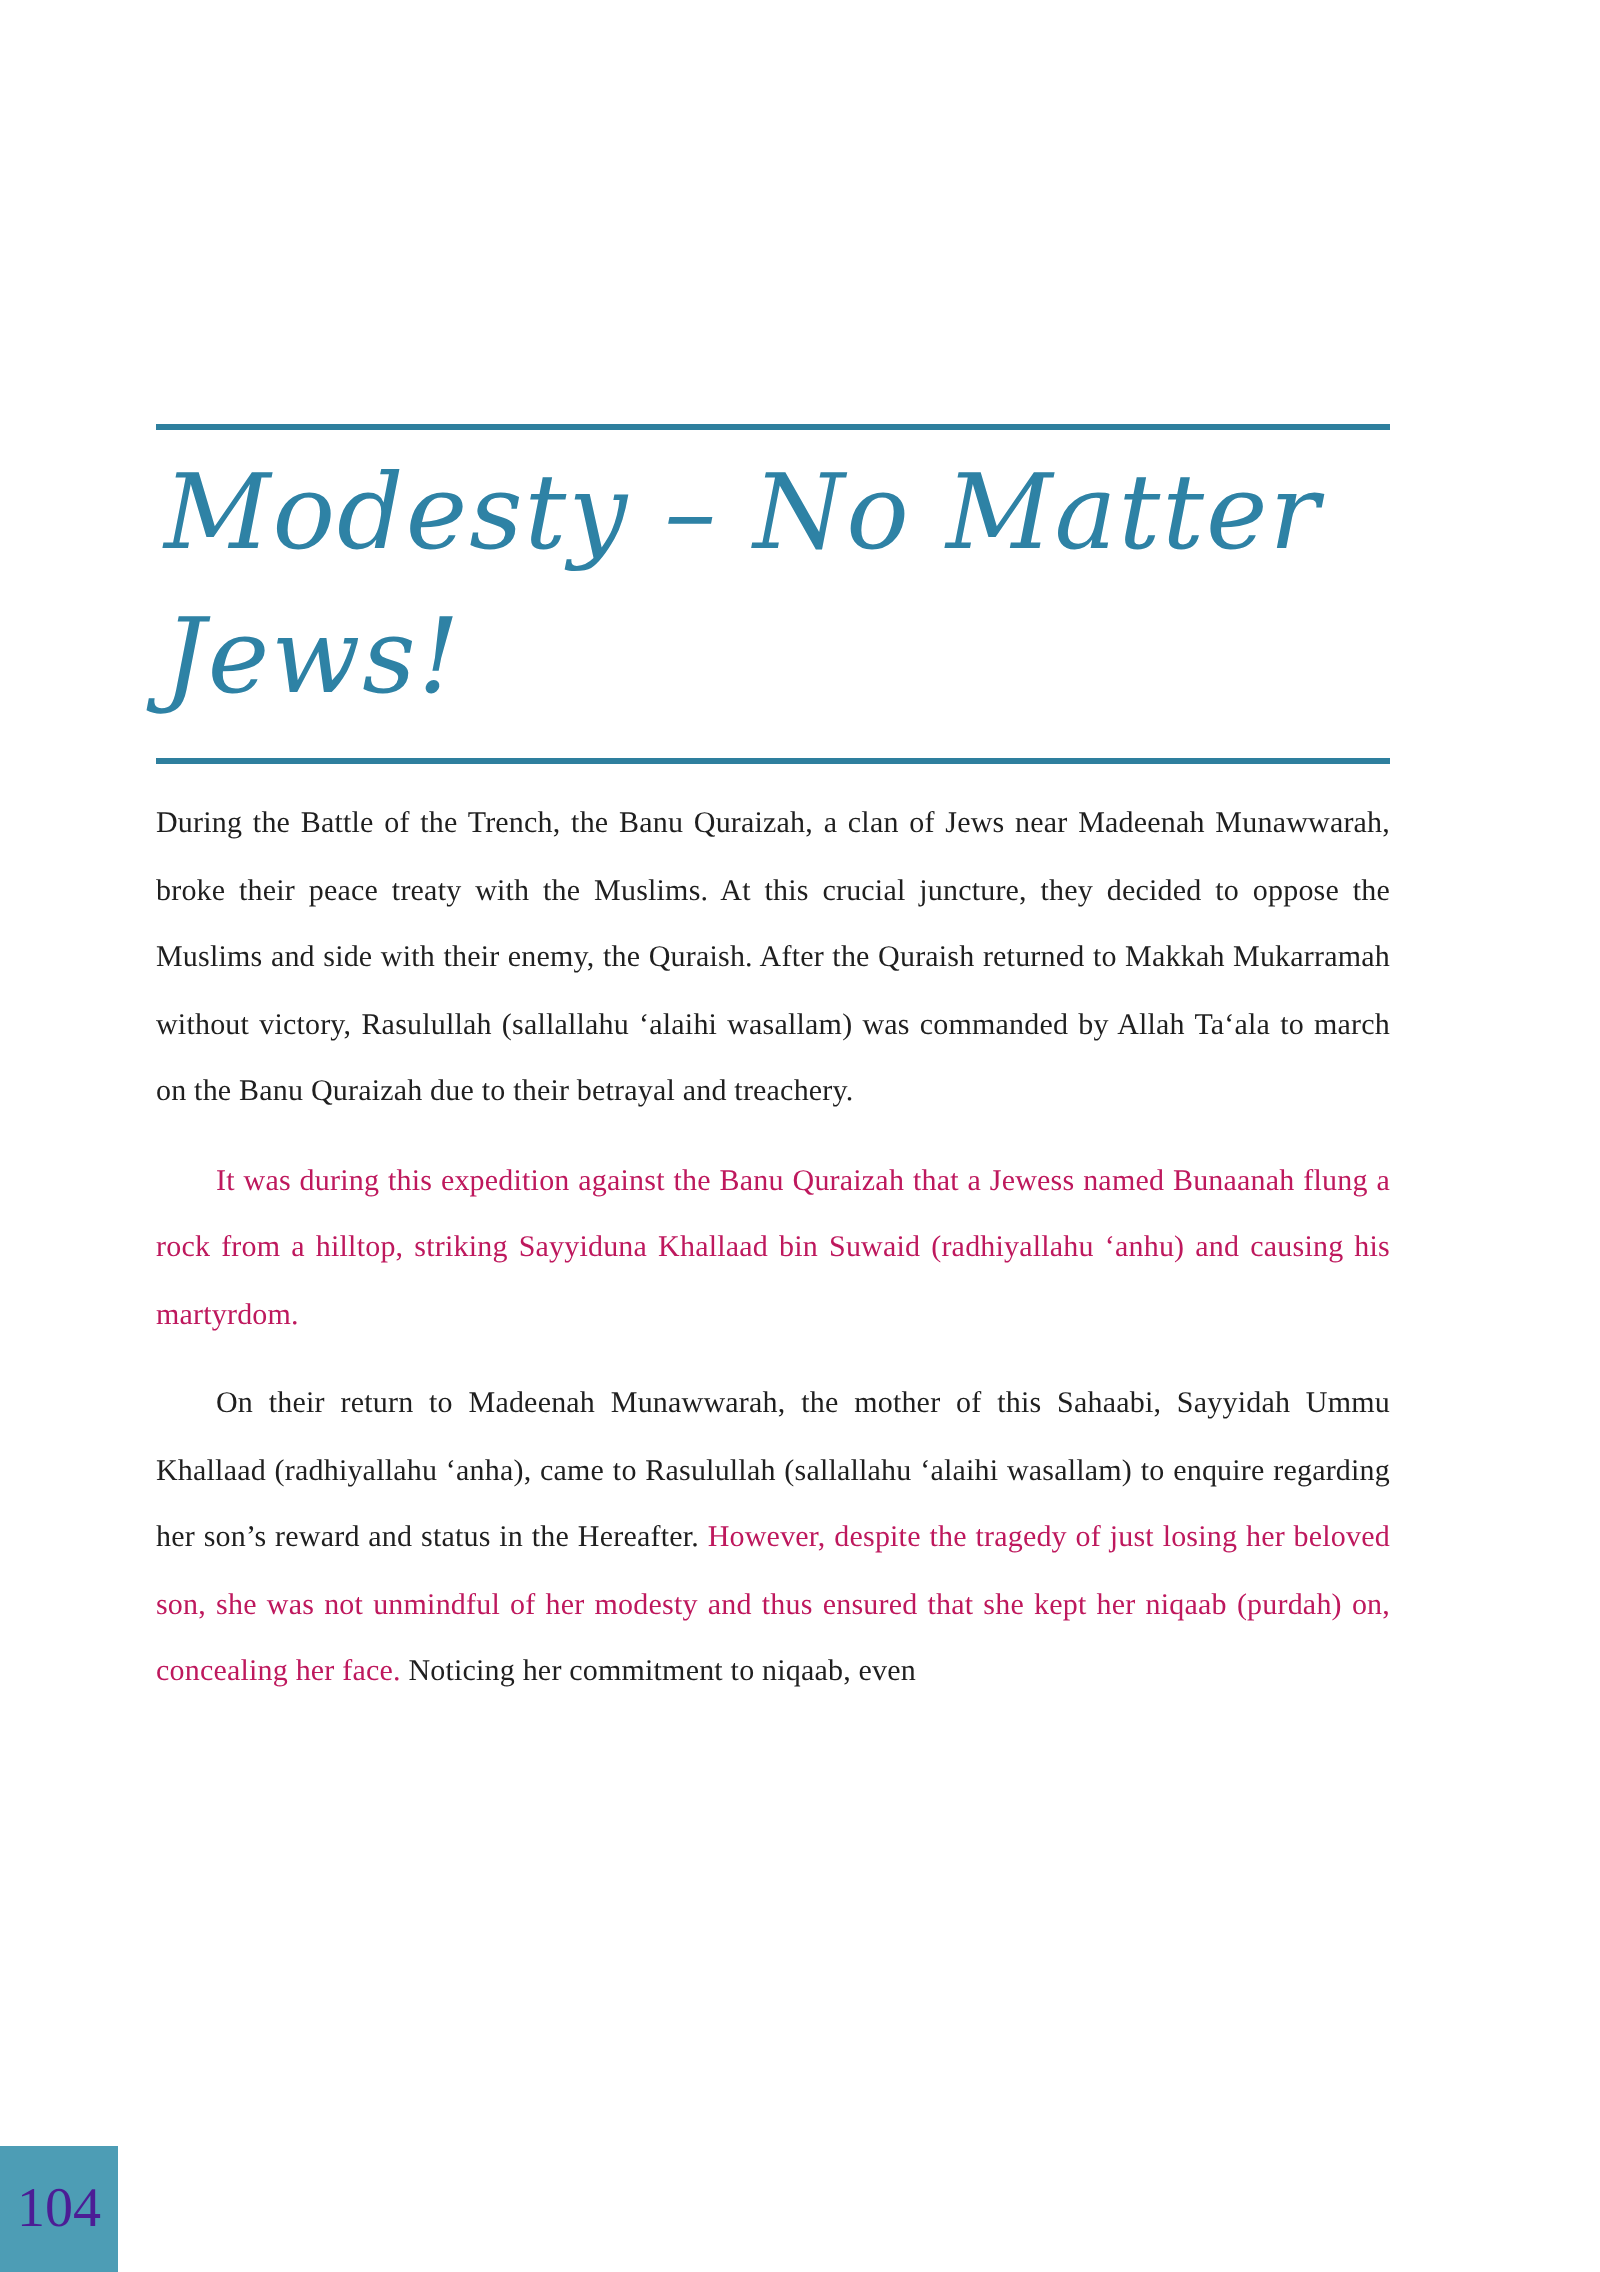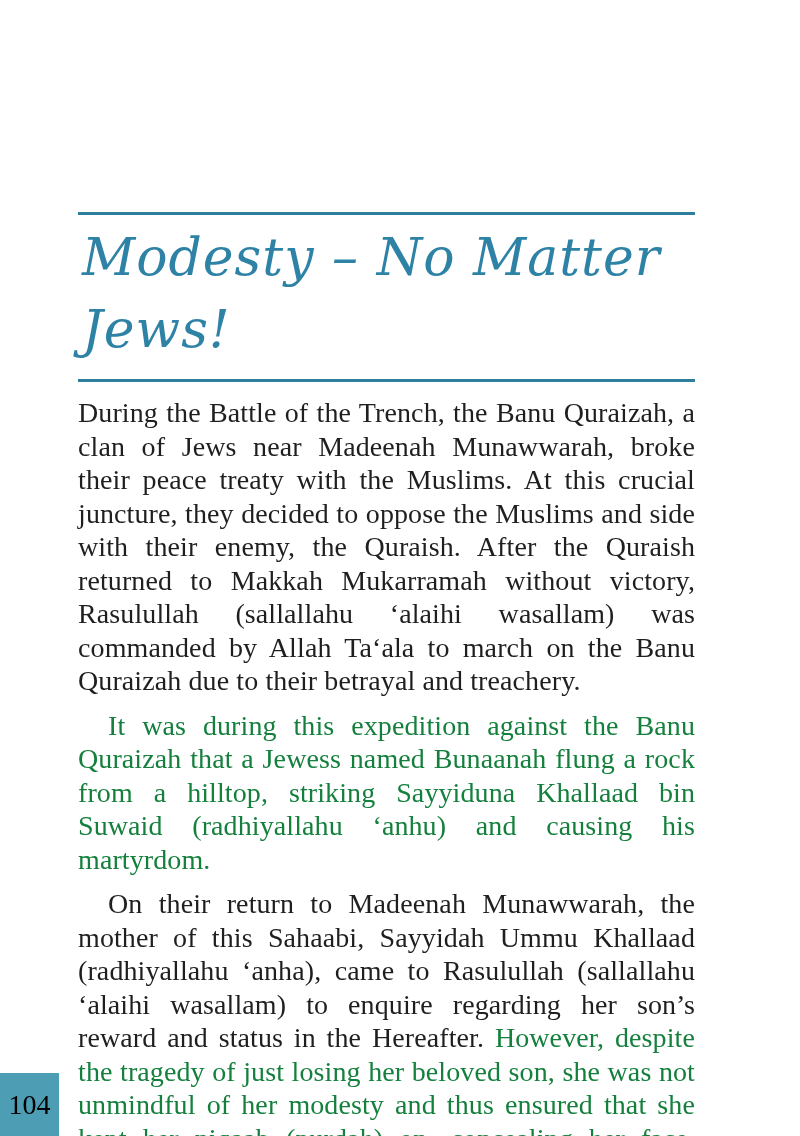--- a/index.html
+++ b/index.html
@@ -38,51 +38,51 @@
     font-size: 52px;
     line-height: 72px;
     letter-spacing: 1px;
   }
   .title-line {
     display: block;
     white-space: nowrap;
   }
   .para {
     margin: 0;
-    font-size: 28px;
+    font-size: 15px;
     line-height: 33.5px;
     text-align: justify;
     color: #1f1f1f;
     letter-spacing: 0.1px;
   }
   .para-first {
     margin-top: 14px;
   }
   .para + .para {
     margin-top: 11px;
   }
   .teal {
-    color: #15803d;
+    color: #be185d;
   }
   .indent {
     text-indent: 30px;
   }
   .page-number-box {
     position: absolute;
     left: 0;
     bottom: 0;
     width: 59px;
     height: 63px;
     background: #4d9db5;
     display: flex;
     align-items: center;
     justify-content: center;
   }
   .page-number-box span {
-    color: #000000;
+    color: #4c1d95;
     font-size: 28px;
     font-family: "Liberation Serif", serif;
   }
 </style>
 </head>
 <body>
 
 <div class="page">
 
   <div class="content">

